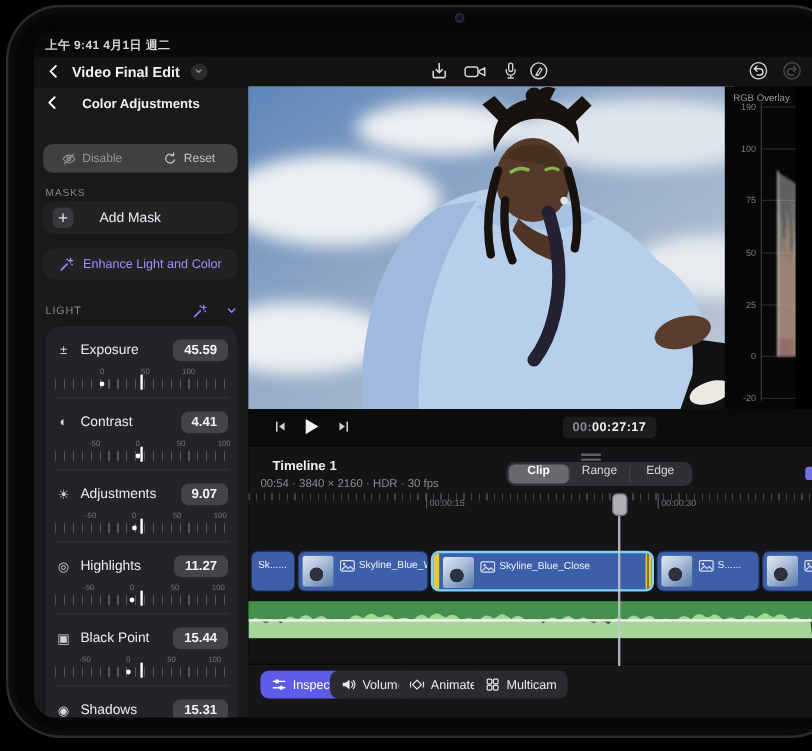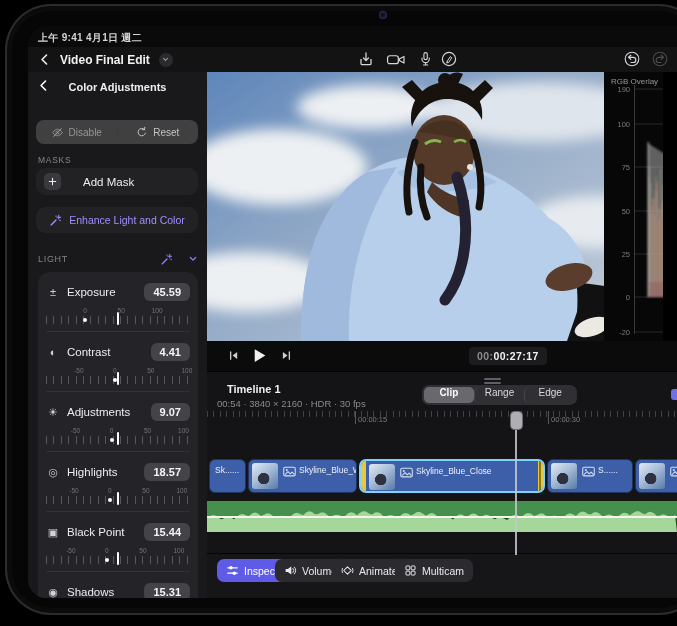--- a/index.html
+++ b/index.html
@@ -342,21 +342,21 @@
               <span class="tick-label" style="left: 45.5%;">0</span>
               <span class="tick-label" style="left: 70.5%;">50</span>
               <span class="tick-label" style="left: 95.5%;">100</span>
             </div>
   </div>
 
   <div class="sl-row">
     <div class="sl-head">
       <span class="sl-icon">◎</span>
       <span class="sl-name">Highlights</span>
-      <span class="sl-value">18.57</span>
+      <span class="sl-value">11.27</span>
     </div>
     <div class="ruler">
       <div class="ticks"></div>
       <div class="zero-dot" style="left: 44.4%;"></div>
       <div class="cursor"></div>
     <span class="tick-label" style="left: 19.4%;">-50</span>
               <span class="tick-label" style="left: 44.4%;">0</span>
               <span class="tick-label" style="left: 69.4%;">50</span>
               <span class="tick-label" style="left: 94.4%;">100</span>
             </div>

